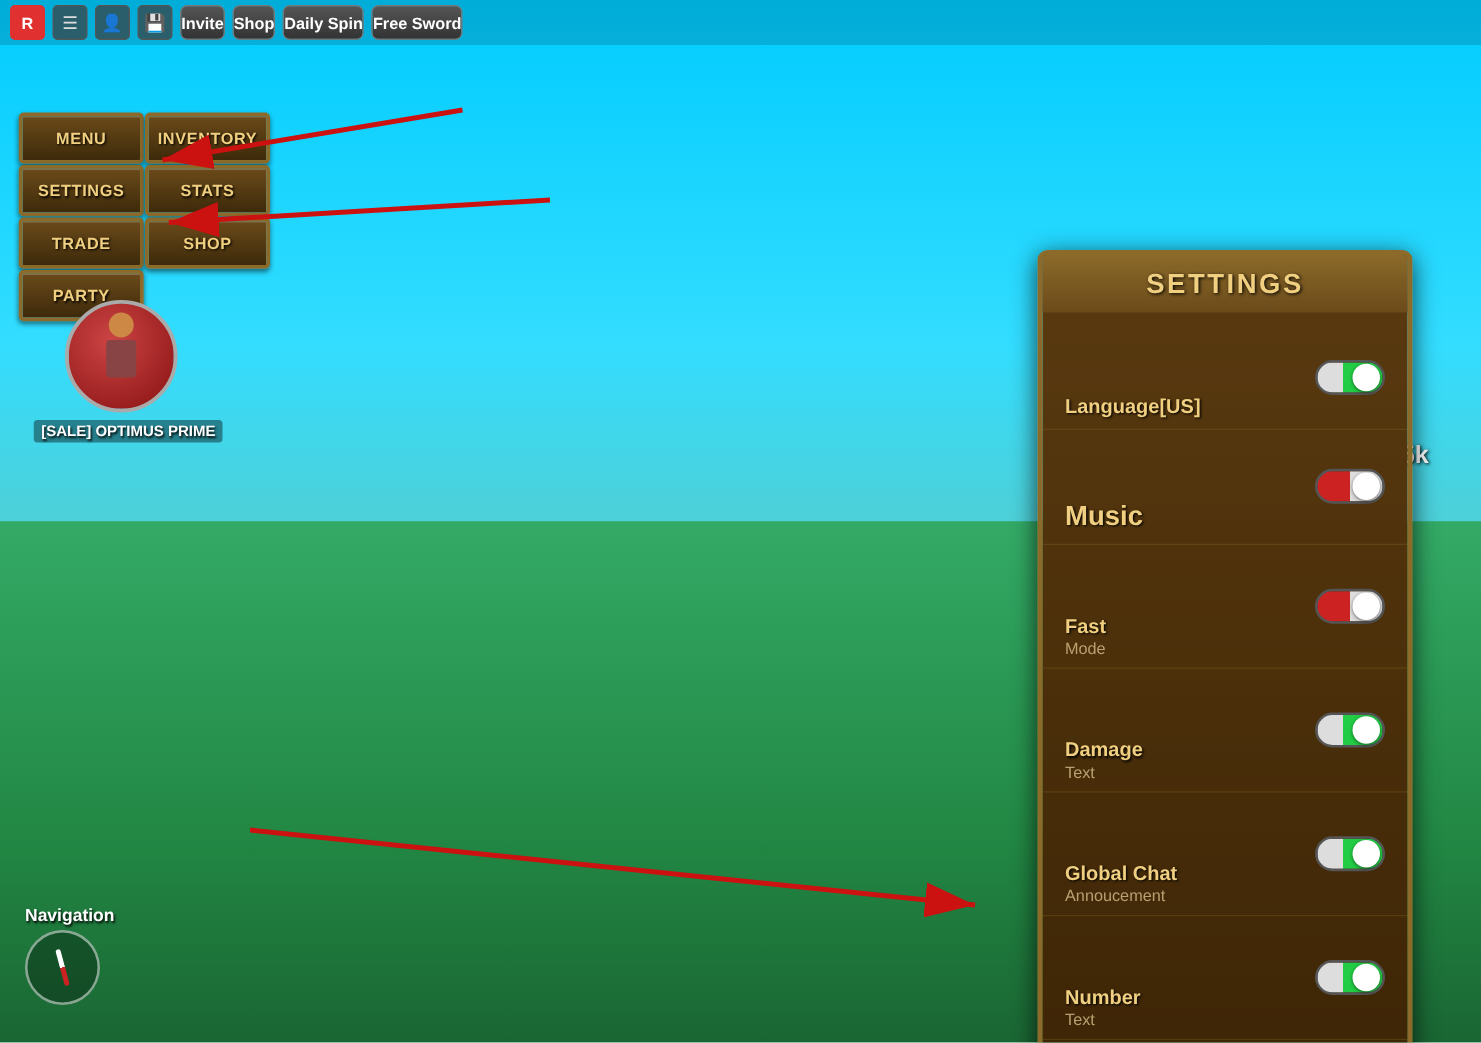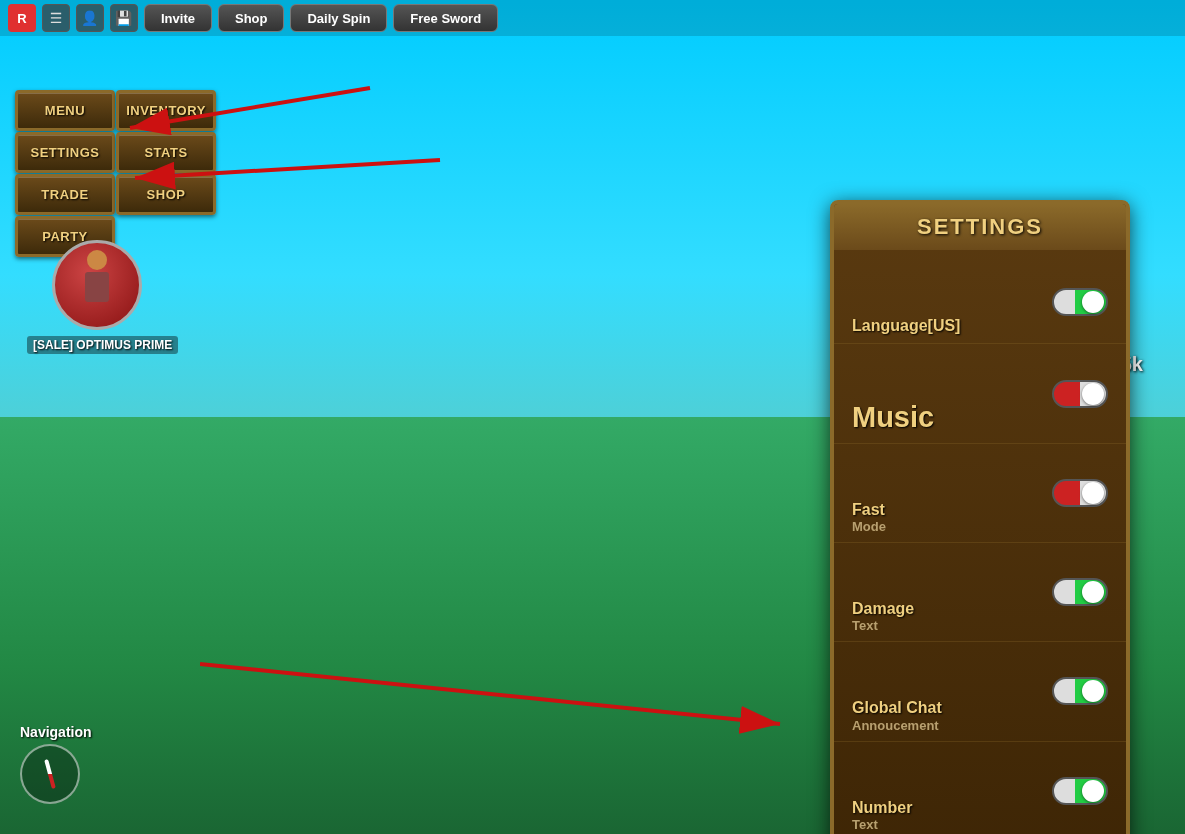--- a/index.html
+++ b/index.html
@@ -76,21 +76,21 @@
       justify-content: center;
       cursor: pointer;
       font-size: 14px;
     }
 
     .top-btn {
       background: linear-gradient(180deg, #555 0%, #333 100%);
       border: 1px solid #777;
       color: white;
       border-radius: 6px;
-      padding: 4px 16px;
+      padding: 4px 0;
       font-size: 13px;
       font-weight: bold;
       cursor: pointer;
       height: 28px;
       display: flex;
       align-items: center;
     }
 
     
     .menu-area {
@@ -258,21 +258,21 @@
       font-weight: 900;
       font-size: 16px;
       text-shadow: 1px 1px 2px #000;
       line-height: 1.2;
       margin-top: 48px;
     }
 
     .setting-sublabel {
       color: #b8a070;
       font-size: 13px;
-      font-weight: bold;
+      font-weight: normal;
     }
 
     .toggle {
       width: 56px;
       height: 28px;
       border-radius: 14px;
       border: 2px solid #555;
       position: relative;
       cursor: pointer;
       display: flex;
@@ -427,21 +427,21 @@
     <div>
       <div class="setting-label">Language[US]</div>
     </div>
     <div class="toggle on">
       <div class="toggle-knob"></div>
     </div>
   </div>
 
   <div class="settings-row">
     <div>
-      <div class="setting-label" style="font-size:29px;">Music</div>
+      <div class="setting-label" style="font-size:22px;">Music</div>
     </div>
     <div class="toggle off-red">
       <div class="toggle-knob"></div>
     </div>
   </div>
 
   <div class="settings-row">
     <div>
       <div class="setting-label">Fast</div>
       <div class="setting-sublabel">Mode</div>

